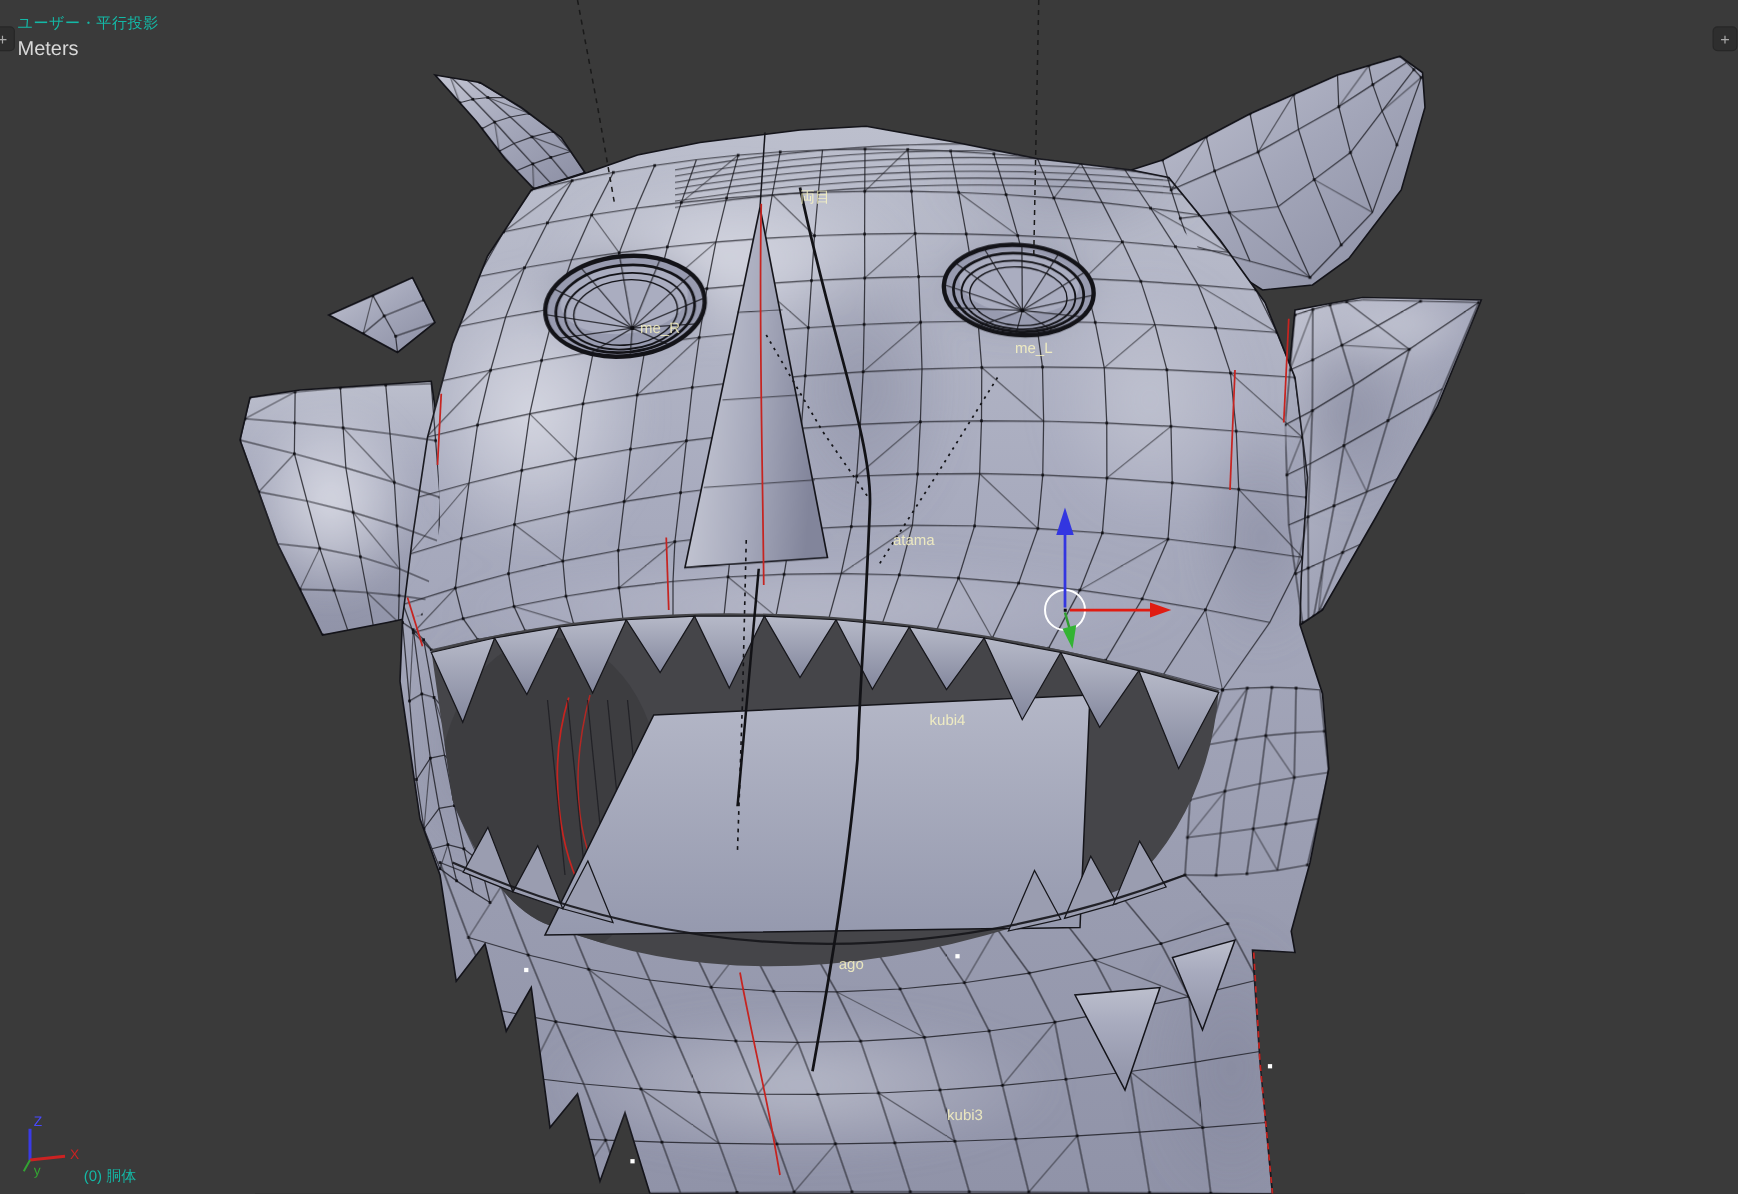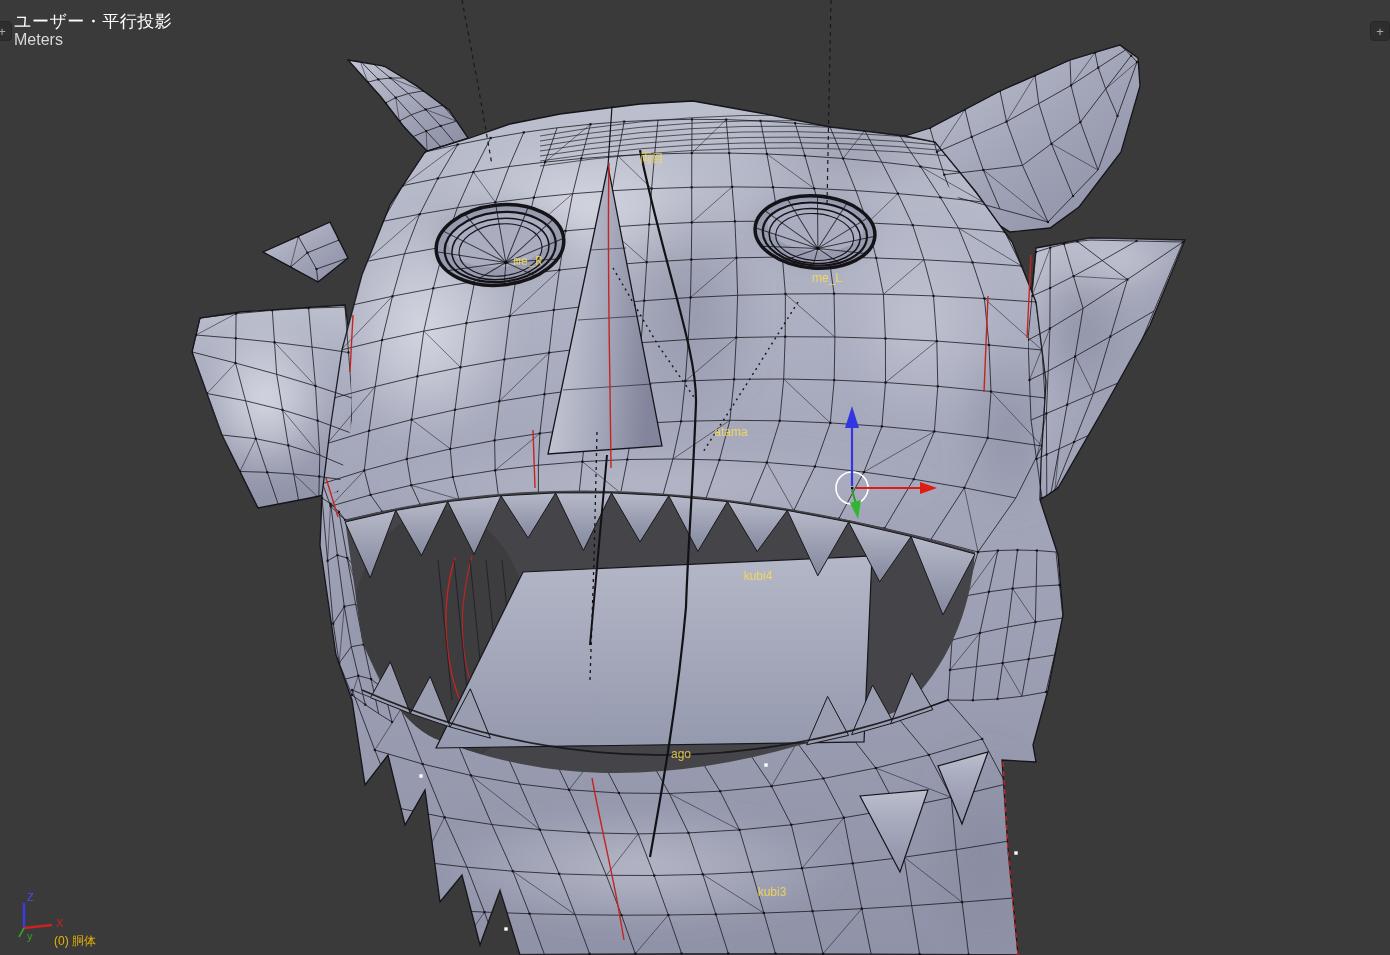--- a/index.html
+++ b/index.html
@@ -1,29 +1,29 @@
 <!DOCTYPE html>
 <html><head>
 <meta charset="utf-8">
 <style>
   html,body{margin:0;padding:0;background:#2a2a2a;}
   #app{position:relative;width:1390px;height:955px;overflow:hidden;background:#3a3a3a;
        font-family:"Liberation Sans", sans-serif;}
   #scene{position:absolute;left:0;top:0;}
   .overlay{position:absolute;left:0;top:0;width:100%;height:100%;pointer-events:none;}
   .overlay *{pointer-events:auto;}
-  .view-label{position:absolute;left:14px;top:10px;font-size:17px;color:#ffffff;letter-spacing:.5px;}
+  .view-label{position:absolute;left:14px;top:10px;font-size:12px;color:#14b8a6;letter-spacing:.5px;}
   .units-label{position:absolute;left:14px;top:31px;font-size:16px;color:#d9d9d9;}
   .corner-btn{position:absolute;top:21px;width:20px;height:20px;border-radius:4px;
       background:#2e2e2e;border:1px solid #272727;color:#a9a9a9;font-size:13px;line-height:17px;
       text-align:center;padding:0;cursor:pointer;}
   .corner-btn.left{left:-8px;}
   .corner-btn.right{left:1370px;}
-  .object-label{position:absolute;left:54px;top:933px;font-size:12px;color:#eab308;}
-  .bone-label{position:absolute;transform:translate(-50%,-50%);font-size:12px;color:#fde047;
+  .object-label{position:absolute;left:67px;top:933px;font-size:12px;color:#14b8a6;}
+  .bone-label{position:absolute;transform:translate(-50%,-50%);font-size:12px;color:#fef9c3;
       opacity:.8;white-space:nowrap;}
 </style>
 </head>
 <body>
 <div id="app">
 
 <svg id="scene" width="1390" height="955">
       <rect x="0" y="0" width="1390" height="955" fill="#3a3a3a"></rect>
       <defs>
         <linearGradient id="gHead" x1="0" y1="0" x2="0" y2="1">
@@ -908,22 +908,22 @@
     </svg>
 
 <div class="overlay">
   <div class="view-label">ユーザー・平行投影</div>
   <div class="units-label">Meters</div>
   <button class="corner-btn left">+</button>
   <button class="corner-btn right">+</button>
   <div class="object-label">(0) 胴体</div>
   <div id="bone-labels">
         <div class="bone-label" style="left: 652px; top: 158px;">両目</div>
-        <div class="bone-label" style="left: 528px; top: 262px; font-family: Liberation Mono, monospace;">me_R</div>
+        <div class="bone-label" style="left: 528px; top: 262px;">me_R</div>
         <div class="bone-label" style="left: 827px; top: 254px; margin-top: 24px;">me_L</div>
         <div class="bone-label" style="left: 731px; top: 432px;">atama</div>
         <div class="bone-label" style="left: 748px; top: 576px; padding-left: 20px;">kubi4</div>
-        <div class="bone-label" style="left: 681px; top: 754px;">ago</div>
+        <div class="bone-label" style="left: 681px; top: 771px;">ago</div>
         <div class="bone-label" style="left: 772px; top: 892px;">kubi3</div>
       </div>
 </div>
 
 </div>
 
 </body></html>

